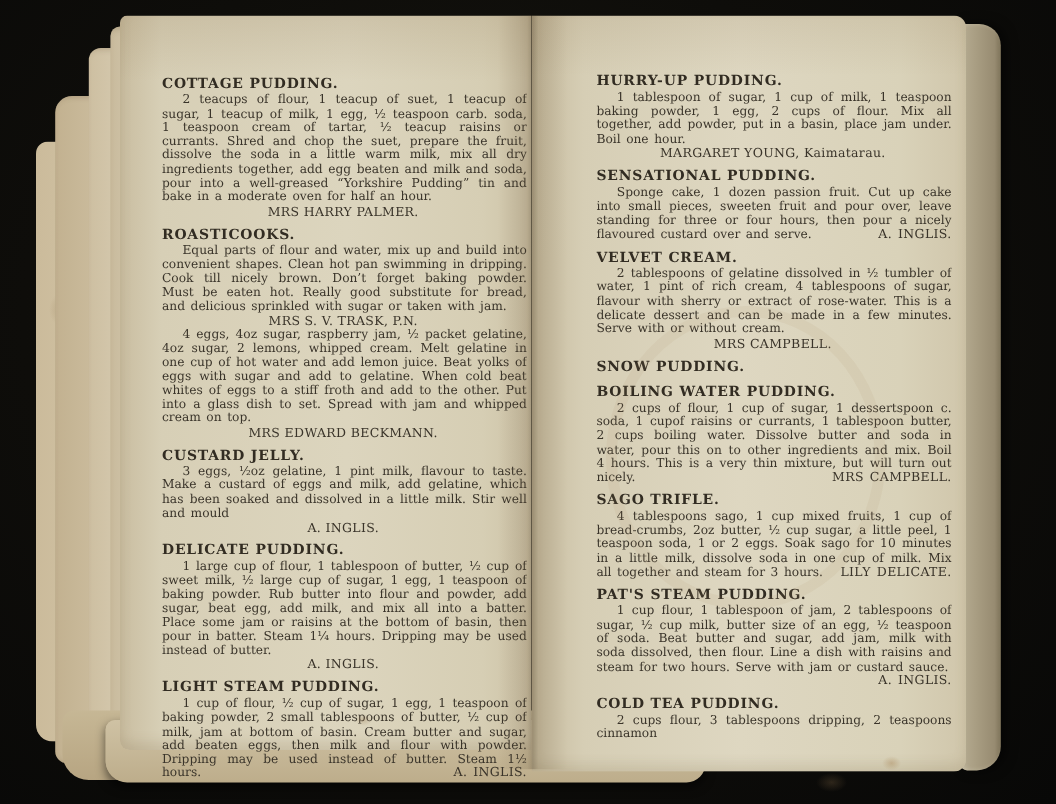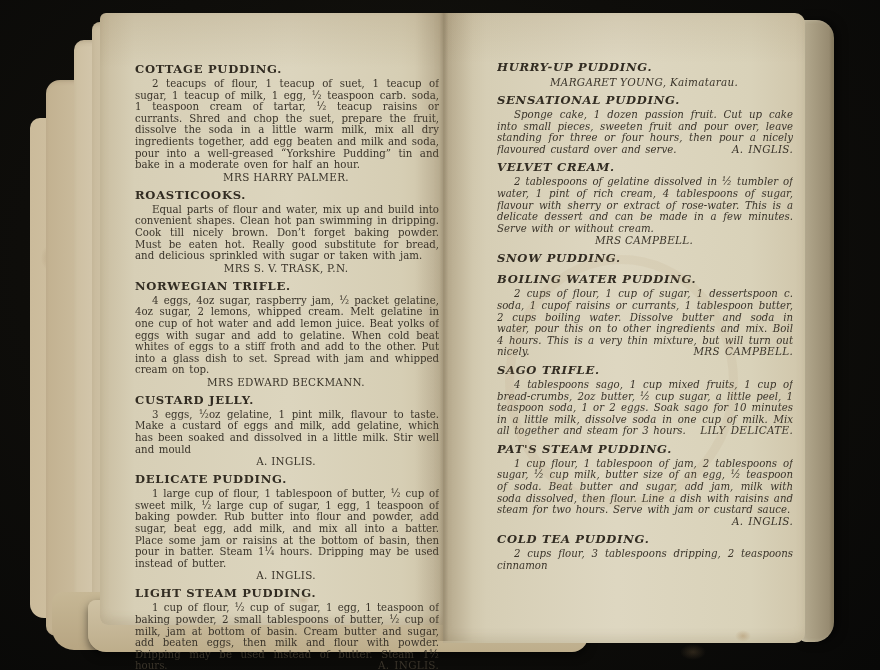--- a/index.html
+++ b/index.html
@@ -52,21 +52,21 @@
     background:
       linear-gradient(to bottom, rgba(150,128,92,.20), rgba(150,128,92,0) 9%),
       linear-gradient(to right, #c9bda0, #d7cfb6 10%, #dcd5be 55%, #d6ceb4 88%, #cdc2a6);
     border-radius: 6px 0 0 8px;
     box-shadow: inset 0 -6px 10px rgba(120,98,64,.18); }
   .page-right { left: 443px; width: 362px; height: 630px;
     background:
       linear-gradient(to bottom, rgba(150,128,92,.16), rgba(150,128,92,0) 8%),
       linear-gradient(to right, #c6ba9d, #d6ceb5 12%, #ded7c1 48%, #d9d2b9 85%, #d0c6ab);
     border-radius: 0 10px 10px 0;
-    box-shadow: inset 0 -6px 10px rgba(120,98,64,.16); font-style: italic; }
+    box-shadow: inset 0 -6px 10px rgba(120,98,64,.16); }
   .gutter-shadow { position: absolute; left: 415px; top: 13px; width: 58px; height: 628px;
     pointer-events: none;
     background: linear-gradient(to right, rgba(98,80,52,0), rgba(98,80,52,.18) 42%, rgba(74,60,38,.30) 50%, rgba(98,80,52,.16) 58%, rgba(98,80,52,0)); }
 
   
   .ring-stain { position: absolute; left: 505px; top: 255px; width: 215px; height: 235px;
     border: 9px solid rgba(172,152,112,.10); border-radius: 50%; pointer-events: none; }
   .spot-1 { position: absolute; left: 735px; top: 630px; width: 16px; height: 12px;
     background: radial-gradient(ellipse, rgba(160,120,70,.35), rgba(160,120,70,0) 70%); }
   .spot-2 { position: absolute; left: 680px; top: 644px; width: 26px; height: 16px;
@@ -110,21 +110,20 @@
         <div class="recipe-attr-line">MRS HARRY PALMER.</div>
       </section>
 
       <section class="recipe">
         <h3 class="recipe-title">ROASTICOOKS.</h3>
         <p class="recipe-body">Equal parts of flour and water, mix up and build into convenient shapes. Clean hot pan swimming in dripping. Cook till nicely brown. Don’t forget baking powder. Must be eaten hot. Really good substitute for bread, and delicious sprinkled with sugar or taken with jam.</p>
         <div class="recipe-attr-line">MRS S. V. TRASK, P.N.</div>
       </section>
 
       <section class="recipe">
-        <h3 class="recipe-title">NORWEGIAN TRIFLE.</h3>
         <p class="recipe-body">4 eggs, 4oz sugar, raspberry jam, ½ packet gelatine, 4oz sugar, 2 lemons, whipped cream. Melt gelatine in one cup of hot water and add lemon juice. Beat yolks of eggs with sugar and add to gelatine. When cold beat whites of eggs to a stiff froth and add to the other. Put into a glass dish to set. Spread with jam and whipped cream on top.</p>
         <div class="recipe-attr-line">MRS EDWARD BECKMANN.</div>
       </section>
 
       <section class="recipe">
         <h3 class="recipe-title">CUSTARD JELLY.</h3>
         <p class="recipe-body">3 eggs, ½oz gelatine, 1 pint milk, flavour to taste. Make a custard of eggs and milk, add gelatine, which has been soaked and dissolved in a little milk. Stir well and mould</p>
         <div class="recipe-attr-line">A. INGLIS.</div>
       </section>
 
@@ -143,20 +142,21 @@
       </section>
 
     </div>
   </div>
 
   <div class="page page-right">
     <div class="page-inner-right">
 
       <section class="recipe">
         <h3 class="recipe-title">HURRY-UP PUDDING.</h3>
+        <p class="recipe-body">1 tablespoon of sugar, 1 cup of milk, 1 teaspoon baking powder, 1 egg, 2 cups of flour. Mix all together, add powder, put in a basin, place jam under. Boil one hour.</p>
         <div class="recipe-attr-line">MARGARET YOUNG, Kaimatarau.</div>
       </section>
 
       <section class="recipe">
         <h3 class="recipe-title">SENSATIONAL PUDDING.</h3>
         <p class="recipe-body">
           <span>Sponge cake, 1 dozen passion fruit. Cut up cake into small pieces, sweeten fruit and pour over, leave standing for three or four hours, then pour a nicely flavoured custard over and serve.</span>
           <span class="attr-inline">A. INGLIS.</span>
         </p>
       </section>

